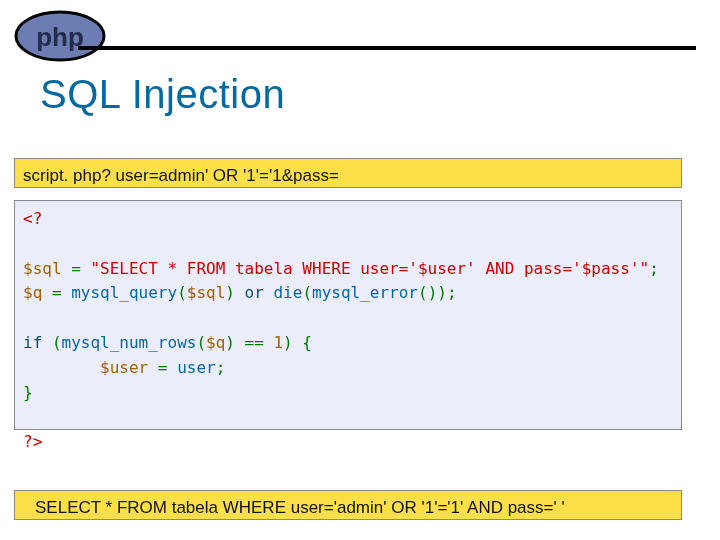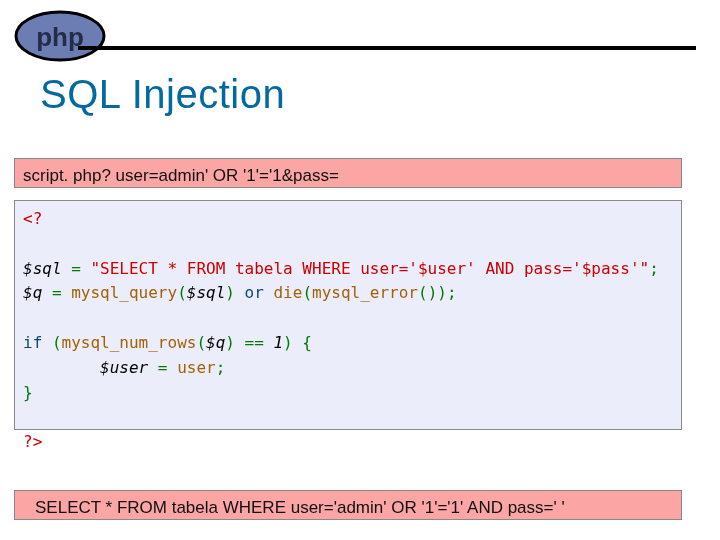--- a/index.html
+++ b/index.html
@@ -12,38 +12,38 @@
   .title { position: absolute; left: 40px; top: 72px; font-size: 40px; font-weight: 400; color: #0369a1; letter-spacing: 0.5px; }
 
   .band {
     position: absolute;
     left: 14px; right: 14px;
     border: 1px solid #888;
     padding: 6px 8px;
     font-size: 17px;
     line-height: 1.35;
   }
-  .band-grey { background: #fca5a5; color: #111; font-family: Arial, sans-serif; }
+  .band-grey { background: #fde047; color: #111; font-family: Arial, sans-serif; }
   .band-code {
     background: #ecedfb;
     font-family: "Lucida Console", "Consolas", monospace;
     font-size: 16px;
     line-height: 1.55;
     white-space: pre;
   }
 
   .b1 { top: 158px; height: 30px; }
   .b2 { top: 200px; height: 230px; }
   .b3 { top: 490px; height: 30px; padding-left: 20px; }
 
   
   .c-red   { color: #cc0000; }
-  .c-blue  { color: #000000; font-style: italic; }
+  .c-blue  { color: #a16207; }
   .c-green { color: #007a00; }
-  .c-fn    { color: #a16207; }
+  .c-fn    { color: #0369a1; }
   .c-op    { color: #0c4a6e; }
 
   .phpblue  { fill: #6b7db3; }
   .phpdark  { fill: #232d4b; }
 </style>
 </head>
 <body>
 
 <div class="slide">
 

